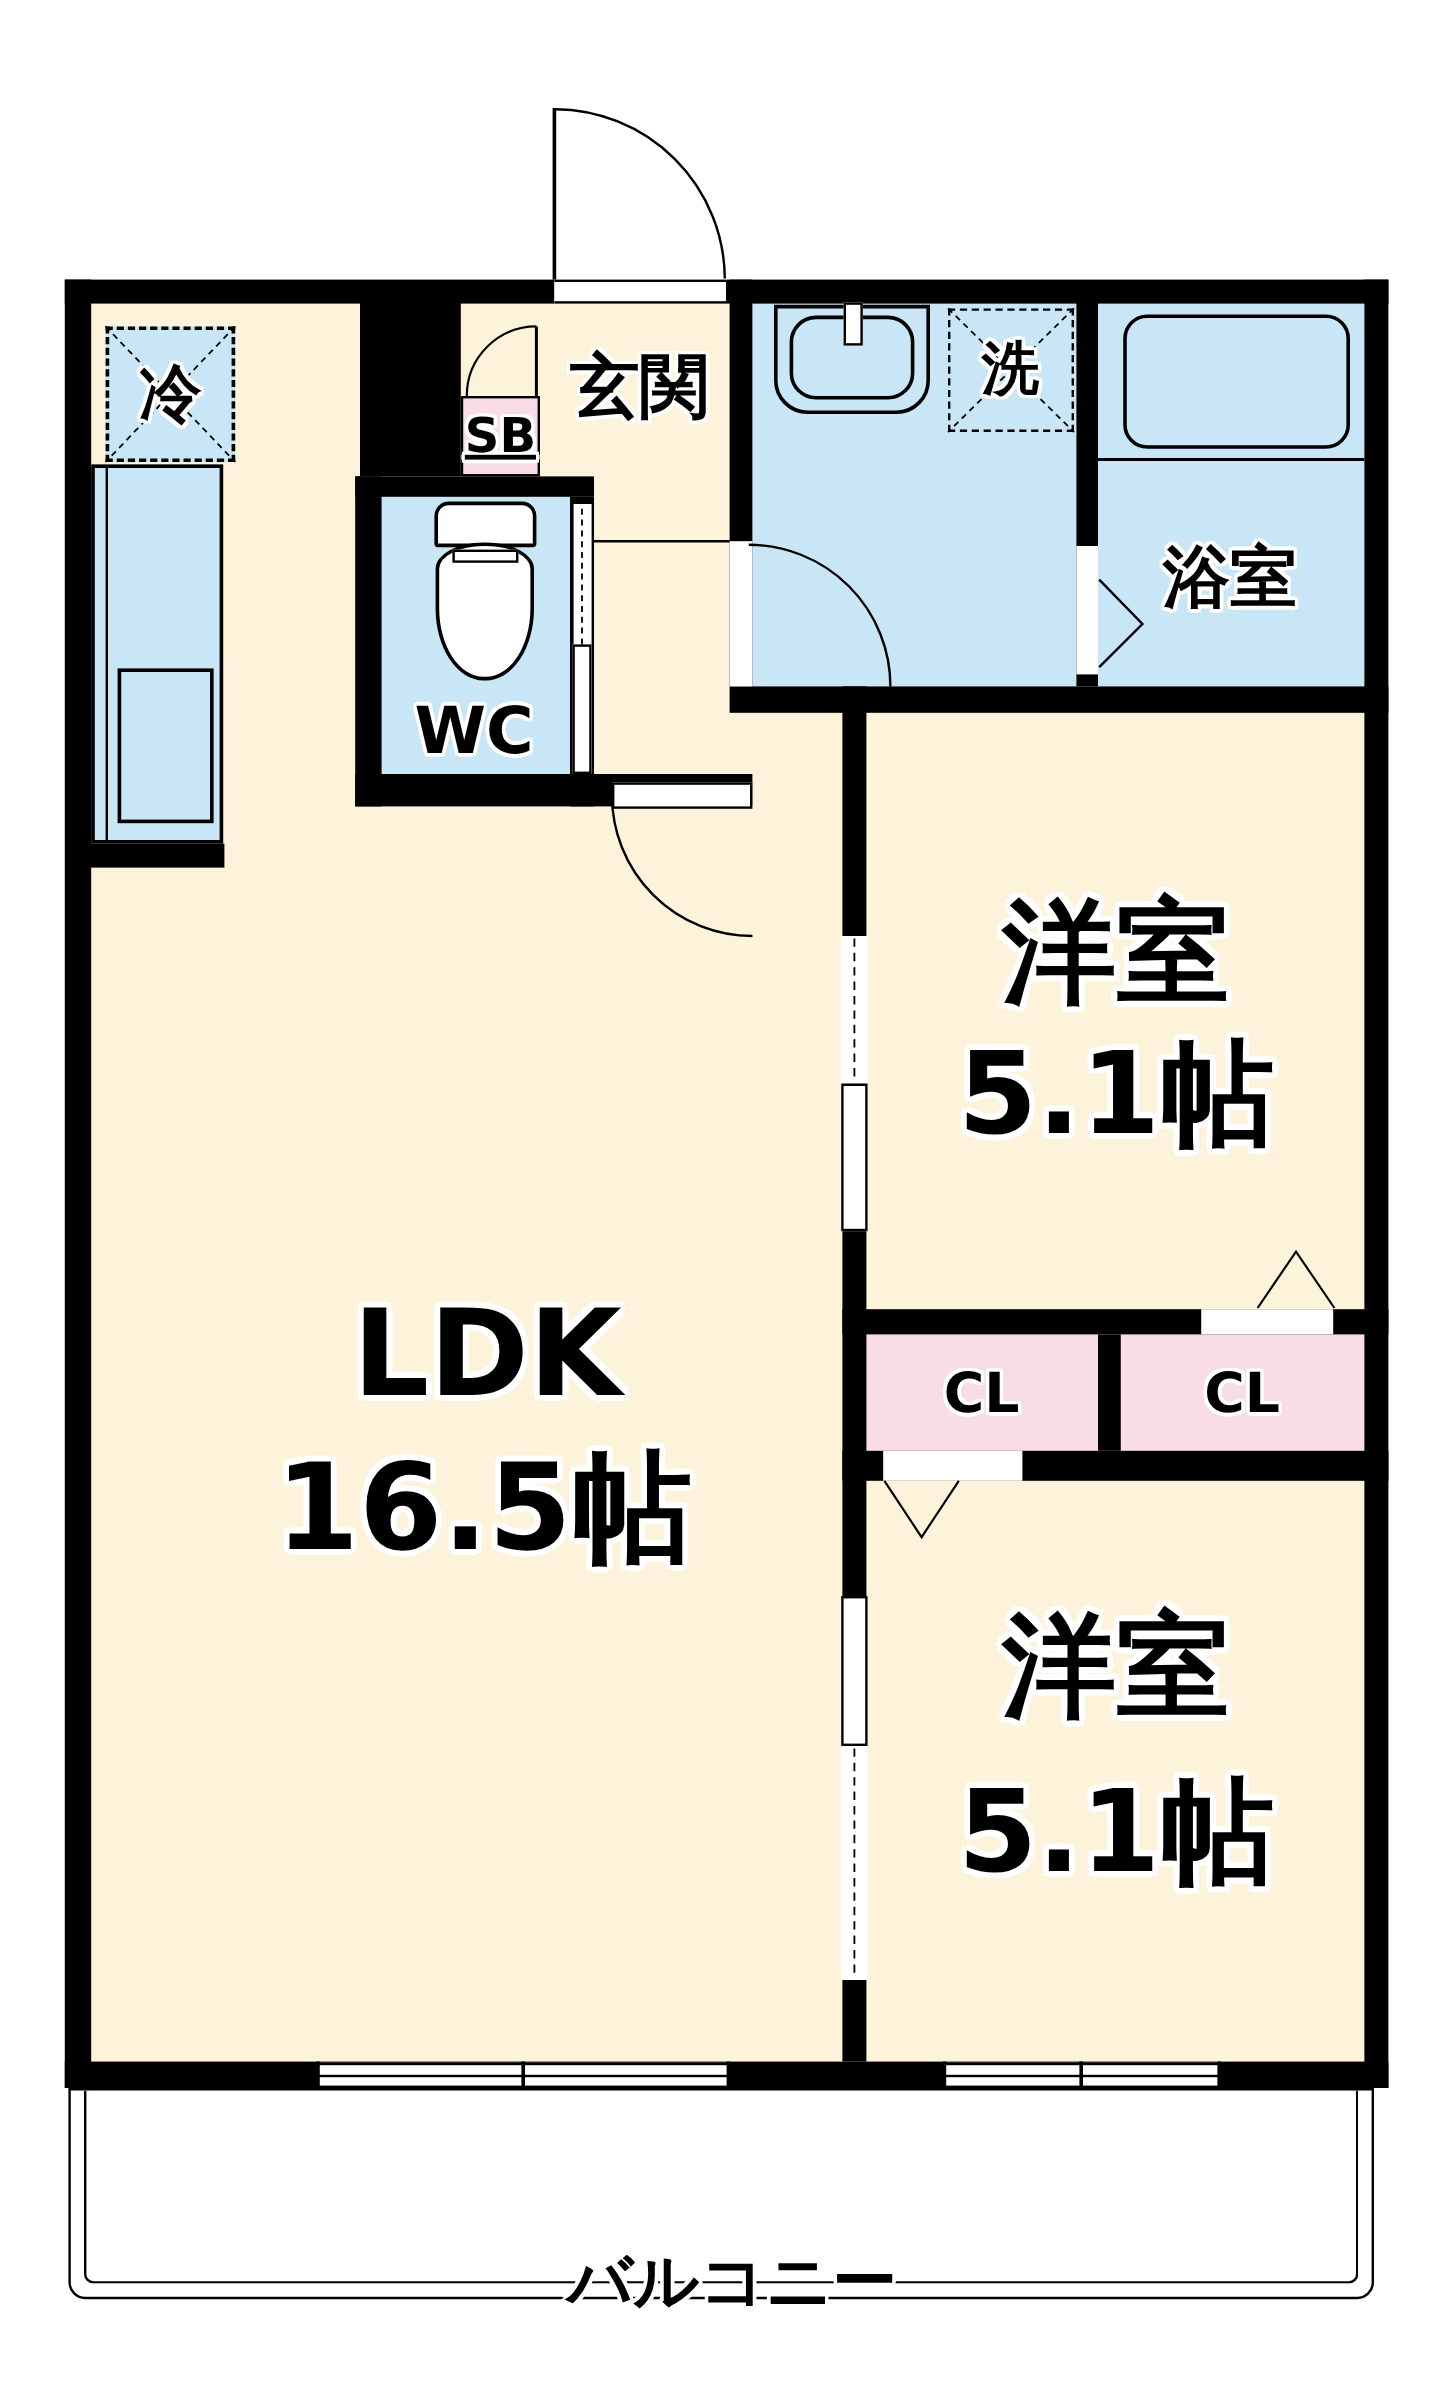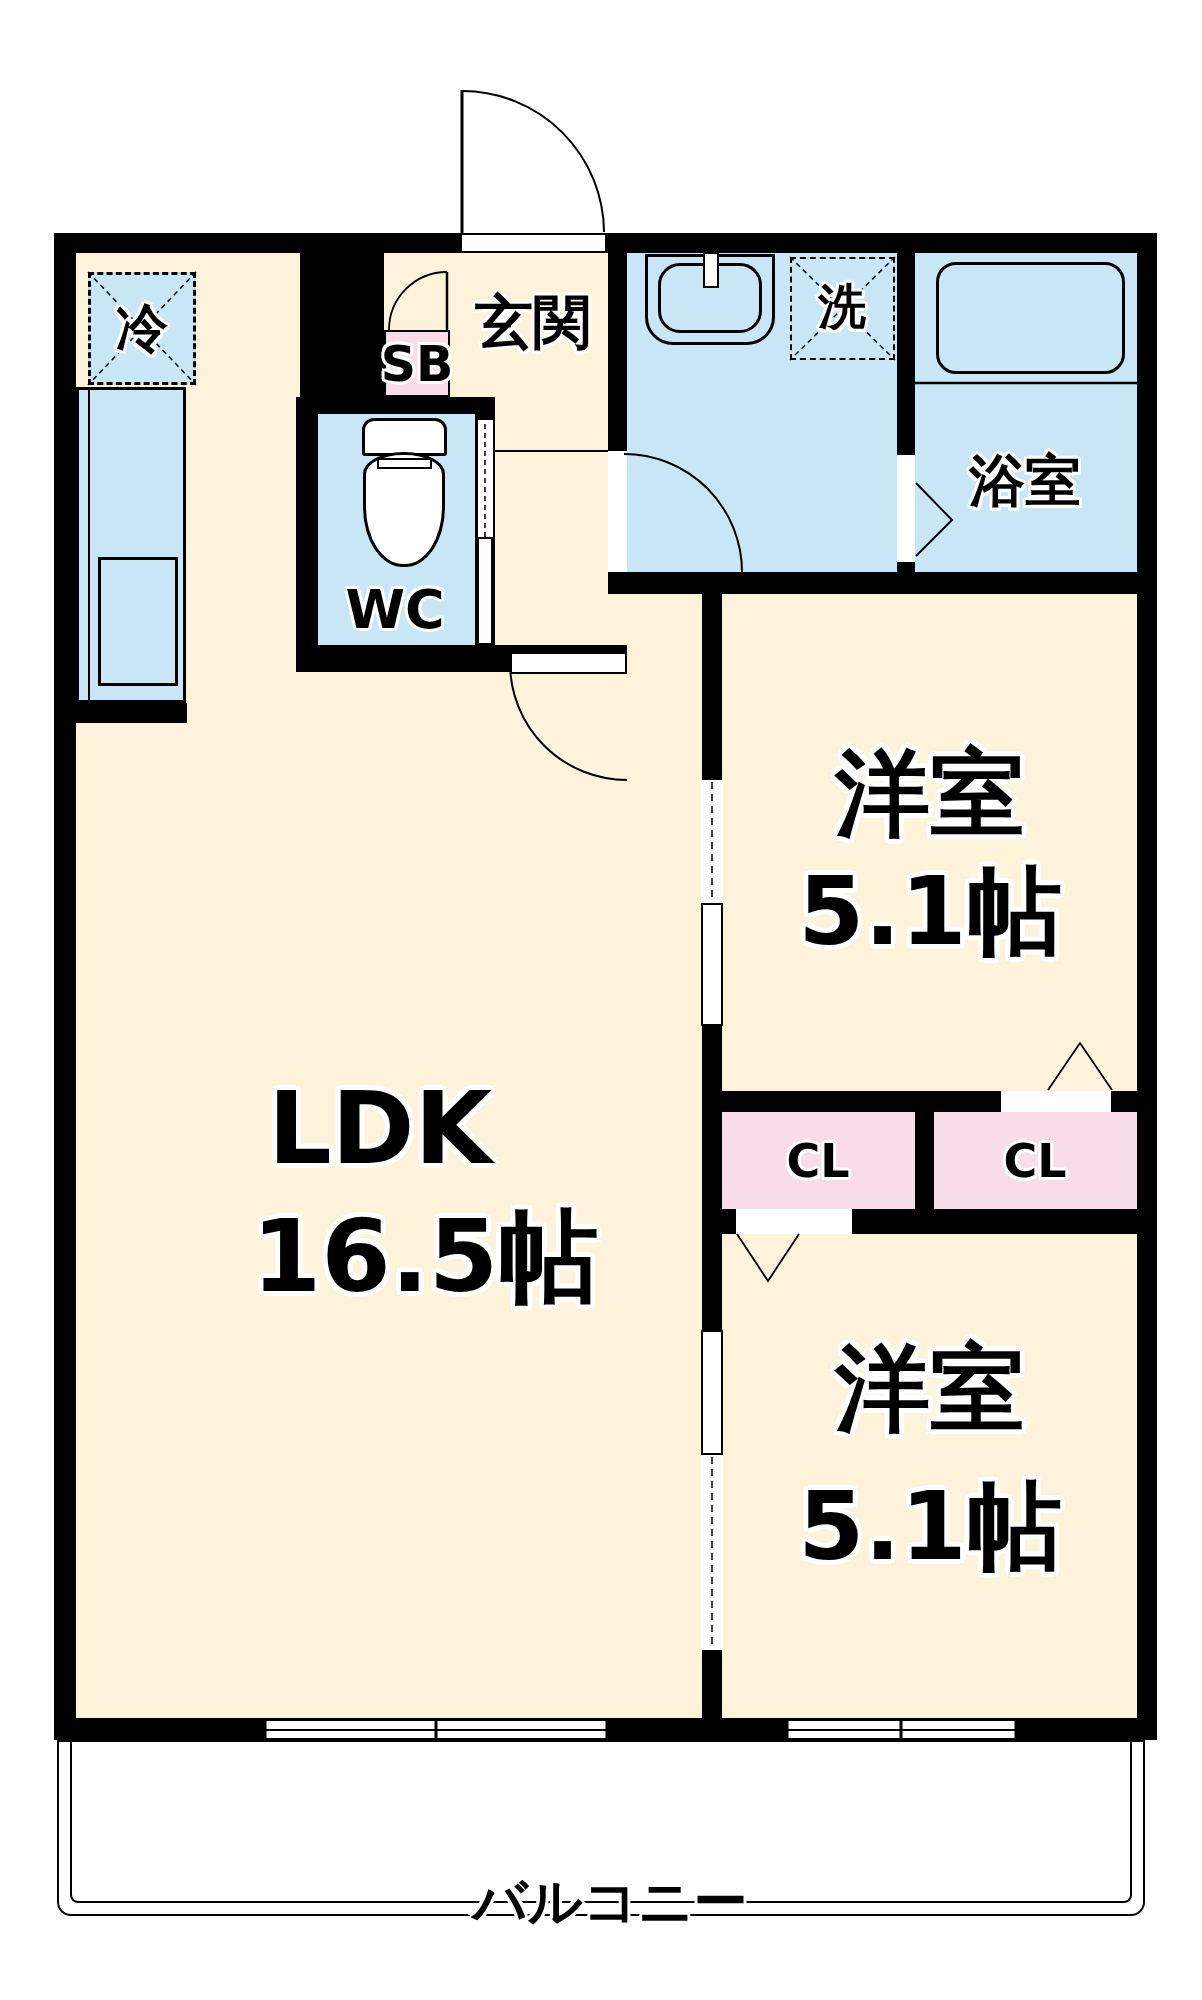--- a/index.html
+++ b/index.html
@@ -107,27 +107,27 @@
     <path d="M485 424 L485 537" stroke="#000" stroke-width="1.5" stroke-dasharray="5 4" fill="none"></path>
     <path d="M712 782 L712 901" stroke="#000" stroke-width="1.5" stroke-dasharray="7 5" fill="none"></path>
     <path d="M712 1457 L712 1648" stroke="#000" stroke-width="1.5" stroke-dasharray="7 5" fill="none"></path>
     <path d="M495 451 L608 451" stroke="#000" stroke-width="2" fill="none"></path>
     <path d="M913 383 L1137 383" stroke="#000" stroke-width="2.5" fill="none"></path>
     <path d="M265 1718 V1740 M436 1718 V1740 M607 1718 V1740 M787 1718 V1740 M901 1718 V1740 M1016 1718 V1740" stroke="#000" stroke-width="3" fill="none"></path>
   </svg>
 
   <div class="lbl" style="left:142px;top:329px;font-size:52px;">冷</div>
   <div class="lbl" style="left:533px;top:323px;font-size:58px;">玄関</div>
-  <div class="lbl" style="left:417px;top:364px;font-size:49px;">SB</div>
+  <div class="lbl" style="left:417px;top:364px;font-size:40px;text-decoration:underline;">SB</div>
   <div class="lbl" style="left:395px;top:609px;font-size:54px;">WC</div>
   <div class="lbl" style="left:842px;top:307px;font-size:48px;">洗</div>
   <div class="lbl" style="left:1025px;top:482px;font-size:56px;">浴室</div>
   <div class="lbl lbl-big" style="left:930px;top:795px;font-size:95px;">洋室</div>
   <div class="lbl lbl-big" style="left:930px;top:913px;font-size:95px;">5.1帖</div>
   <div class="lbl" style="left:818px;top:1161px;font-size:46px;">CL</div>
   <div class="lbl" style="left:1035px;top:1161px;font-size:46px;">CL</div>
-  <div class="lbl lbl-big" style="left:380px;top:1128px;font-size:100px;">LDK</div>
-  <div class="lbl lbl-big" style="left:425px;top:1258px;font-size:100px;text-align:center;">16.5帖</div>
+  <div class="lbl lbl-big" style="left:406px;top:1128px;font-size:100px;">LDK</div>
+  <div class="lbl lbl-big" style="left:403px;top:1258px;font-size:100px;text-align:center;">16.5帖</div>
   <div class="lbl lbl-big" style="left:930px;top:1390px;font-size:95px;">洋室</div>
   <div class="lbl lbl-big" style="left:930px;top:1528px;font-size:95px;">5.1帖</div>
   <div class="lbl" style="left:610px;top:1902px;font-size:54px;font-weight:700;">バルコニー</div>
 
 </div>
 
 </body></html>

